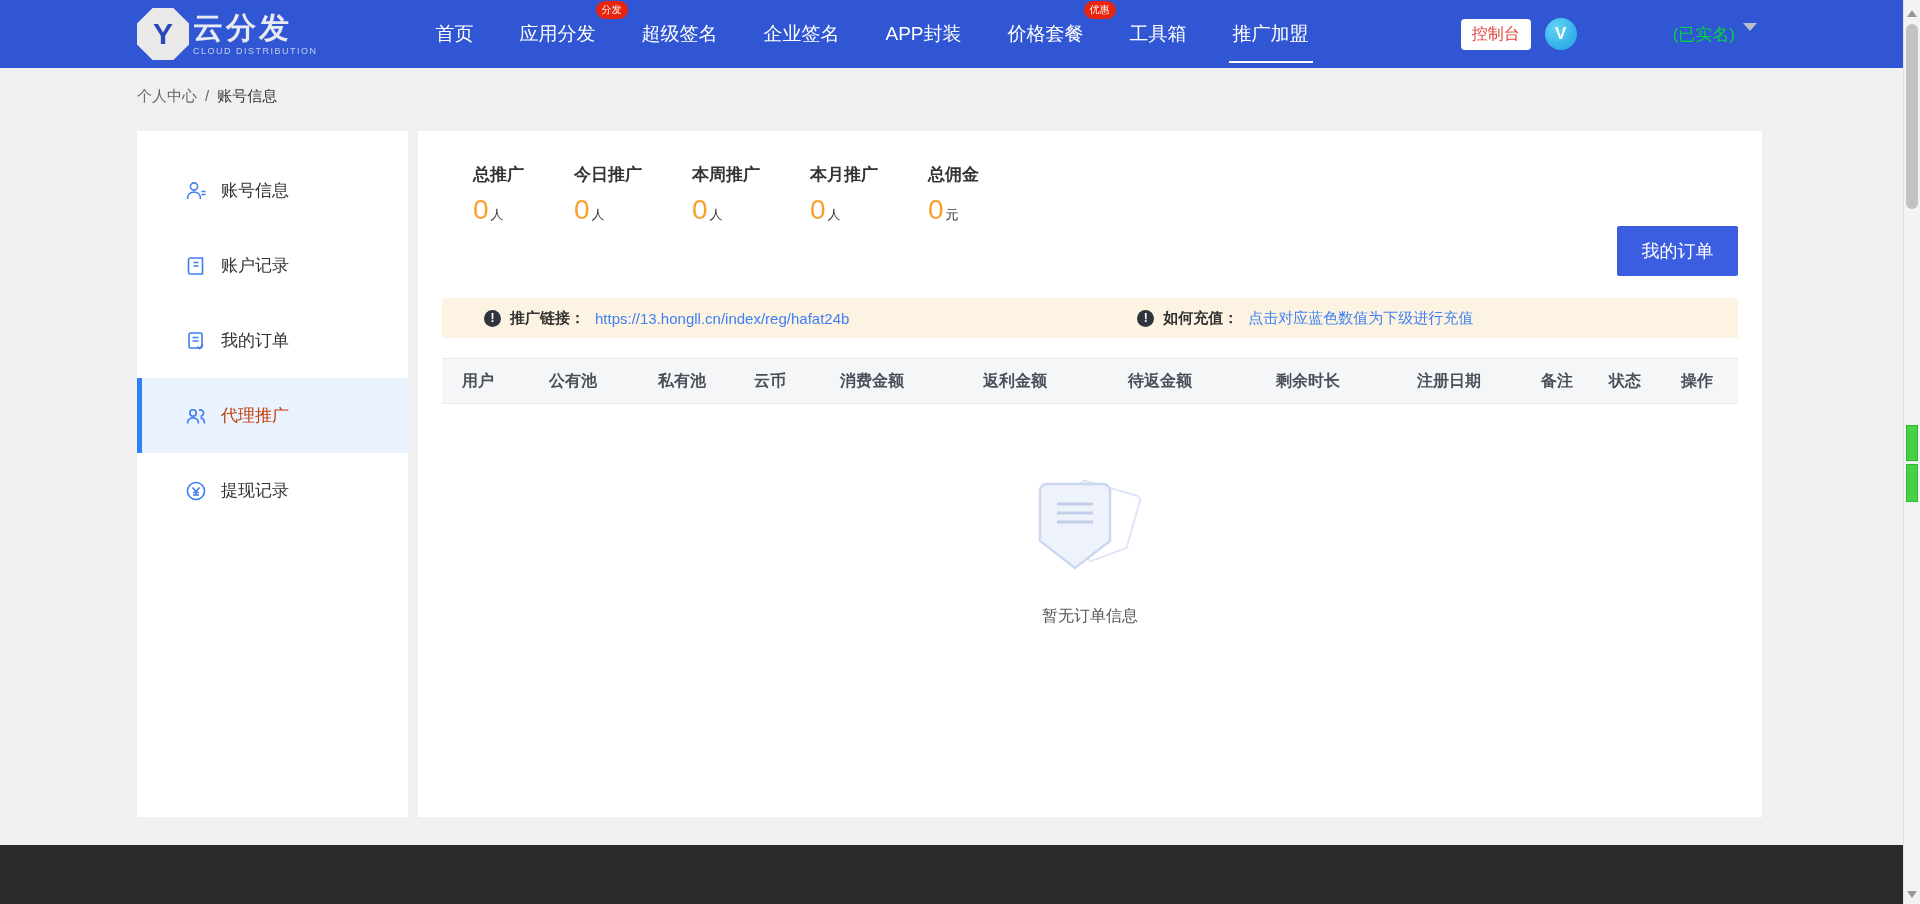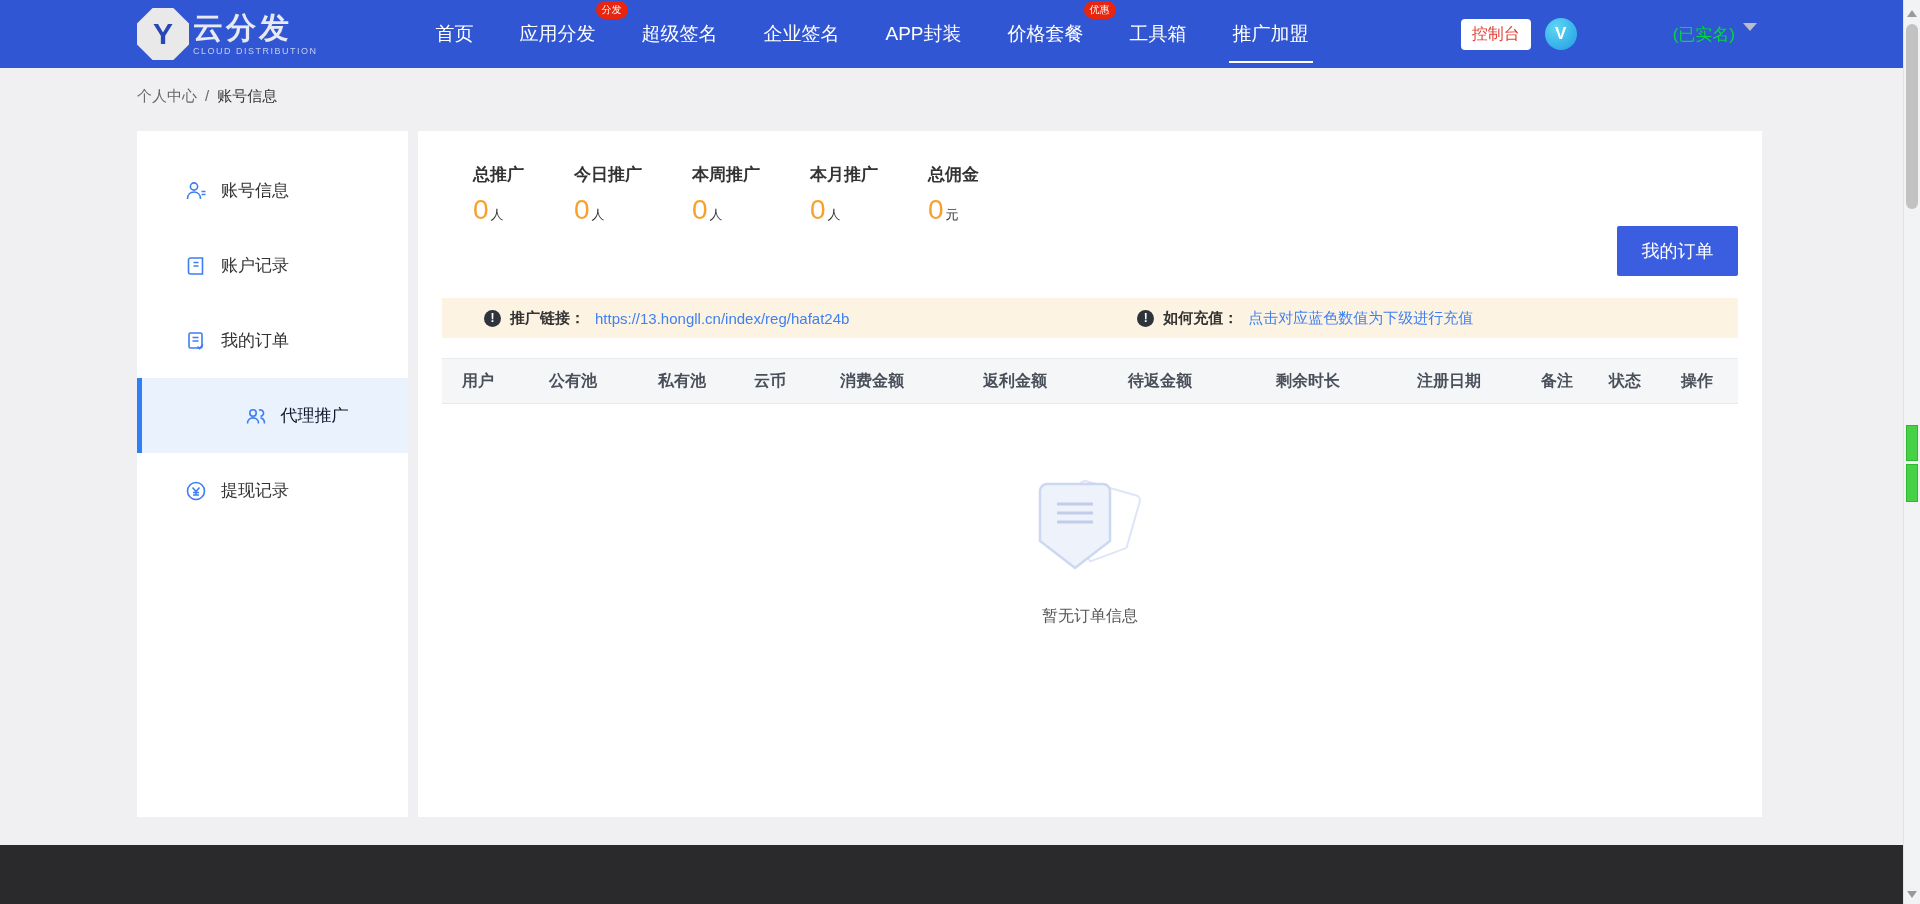--- a/index.html
+++ b/index.html
@@ -39,21 +39,21 @@
 
   
   .page-body { position:absolute; top:131px; left:137px; display:flex; gap:10px; }
   .sidebar-card { width:271px; height:686px; background:#fff; padding-top:22px; }
   .main-card { width:1344px; height:686px; background:#fff; padding:0 24px; position:relative; }
 
   
   .side-item { height:75px; display:flex; align-items:center; padding-left:43px; cursor:pointer; font-size:17px; color:#333;
                border-left:5px solid transparent; }
   .side-item .icon { width:22px; height:22px; margin-right:14px; display:inline-flex; }
-  .side-item.active { background:#e9f2fd; border-left-color:#2d80f5; color:#0f172a;justify-content:center; }
+  .side-item.active { background:#e9f2fd; border-left-color:#2d80f5; color:#c2410c; }
 
   
   .main-top { display:flex; align-items:flex-start; padding-top:32px;flex-direction:column; }
   .stats-row { display:flex; gap:50px; margin-left:31px; }
   .stat-label { font-size:17px; font-weight:bold; color:#333; }
   .stat-value { margin-top:8px; }
   .stat-num { color:#f8a02c; font-size:28px; }
   .stat-unit { color:#333; font-size:13px; margin-left:2px; }
   .add-btn { margin-left:auto; width:121px; height:50px; background:#3b5de0; color:#fff; font-size:18px; border:none; border-radius:2px;
              cursor:pointer; font-family:inherit; }

